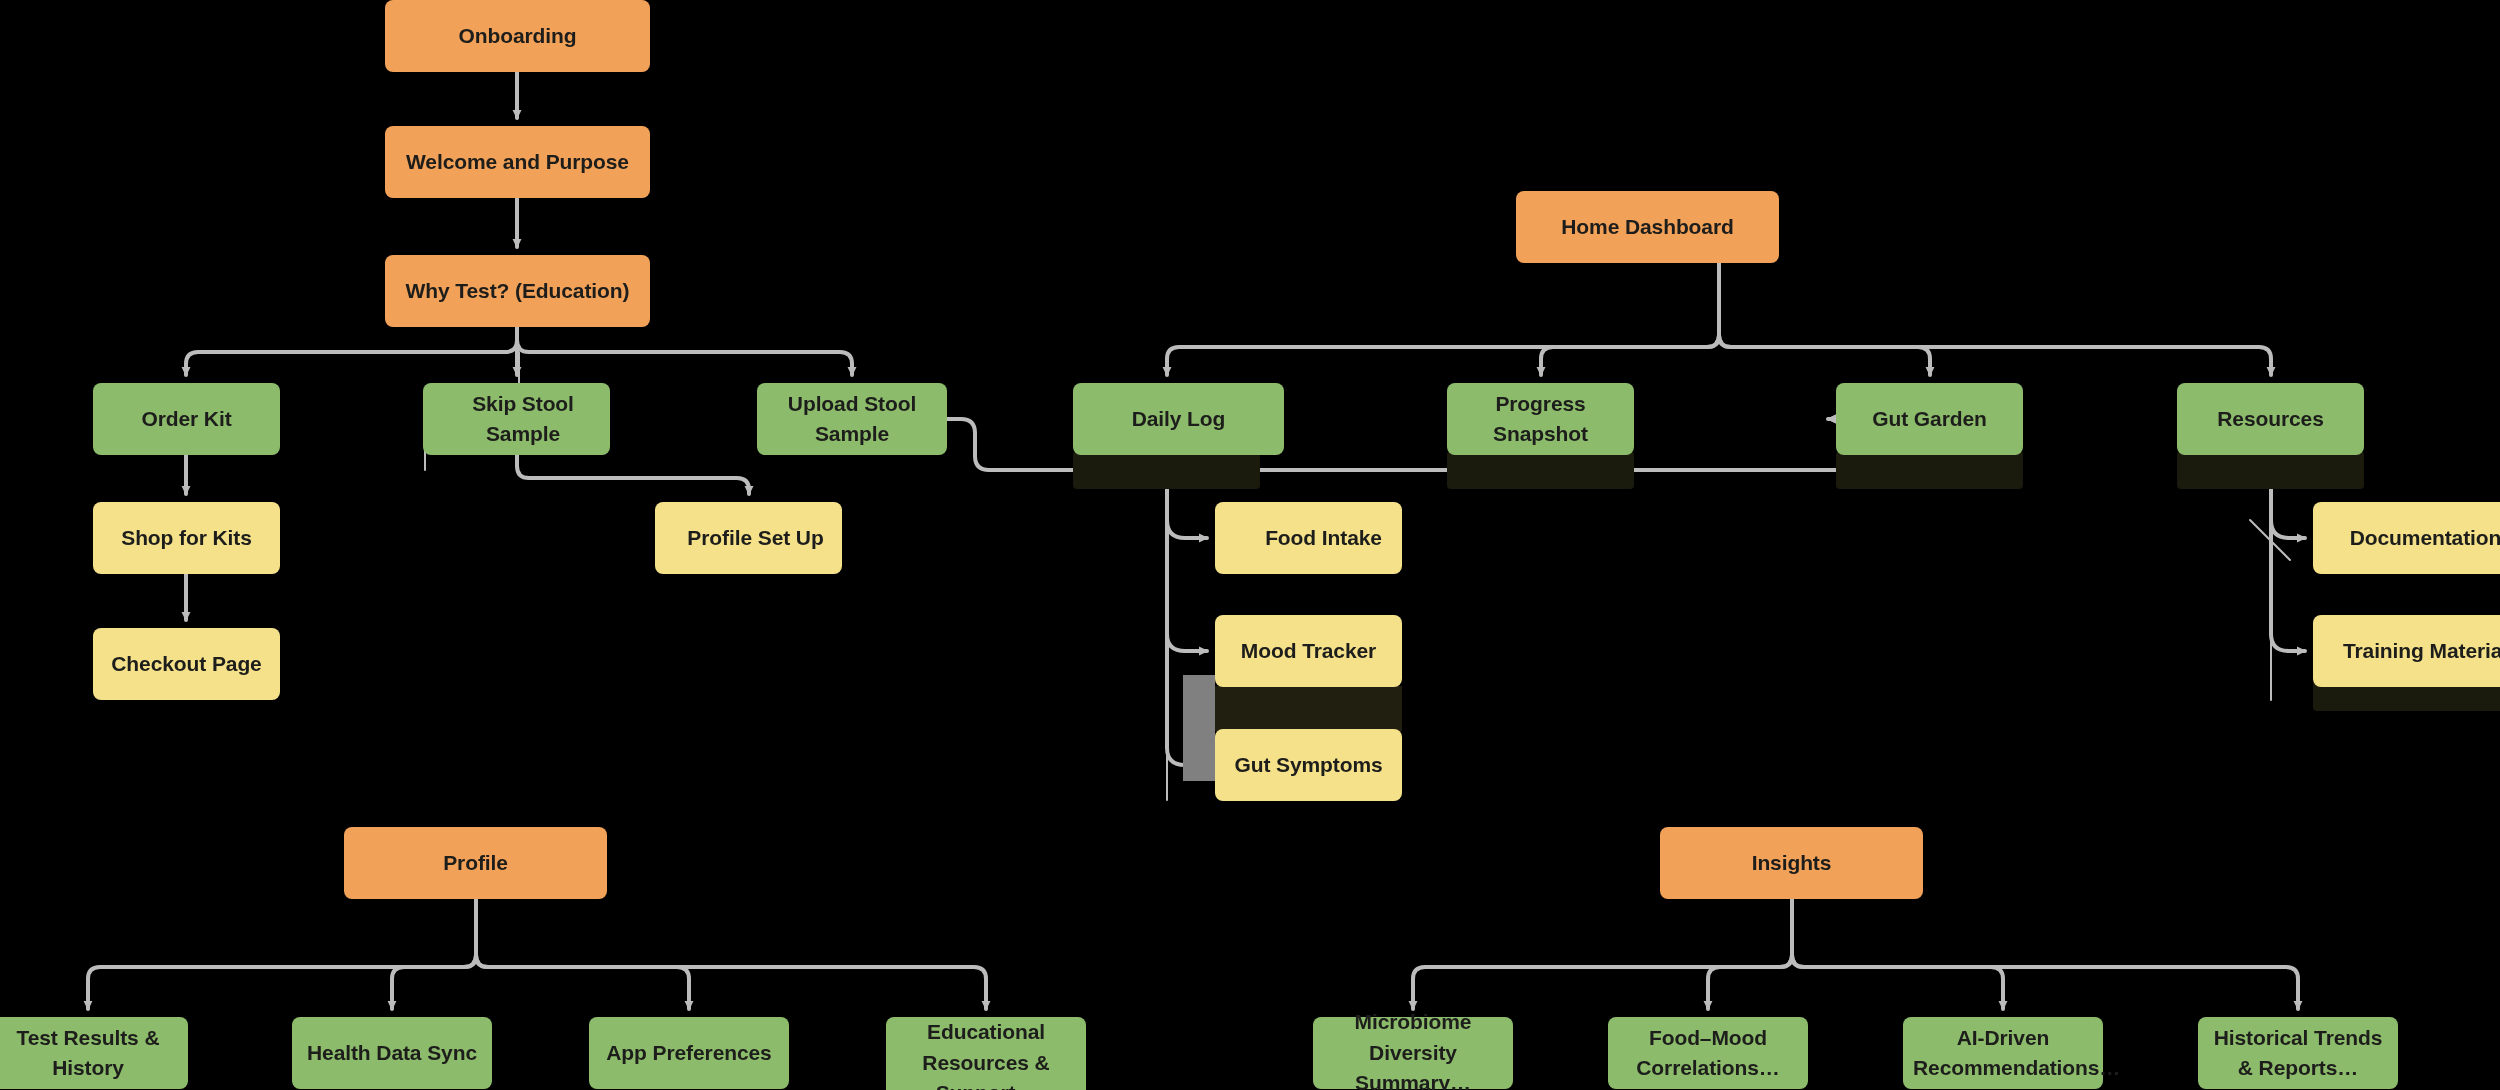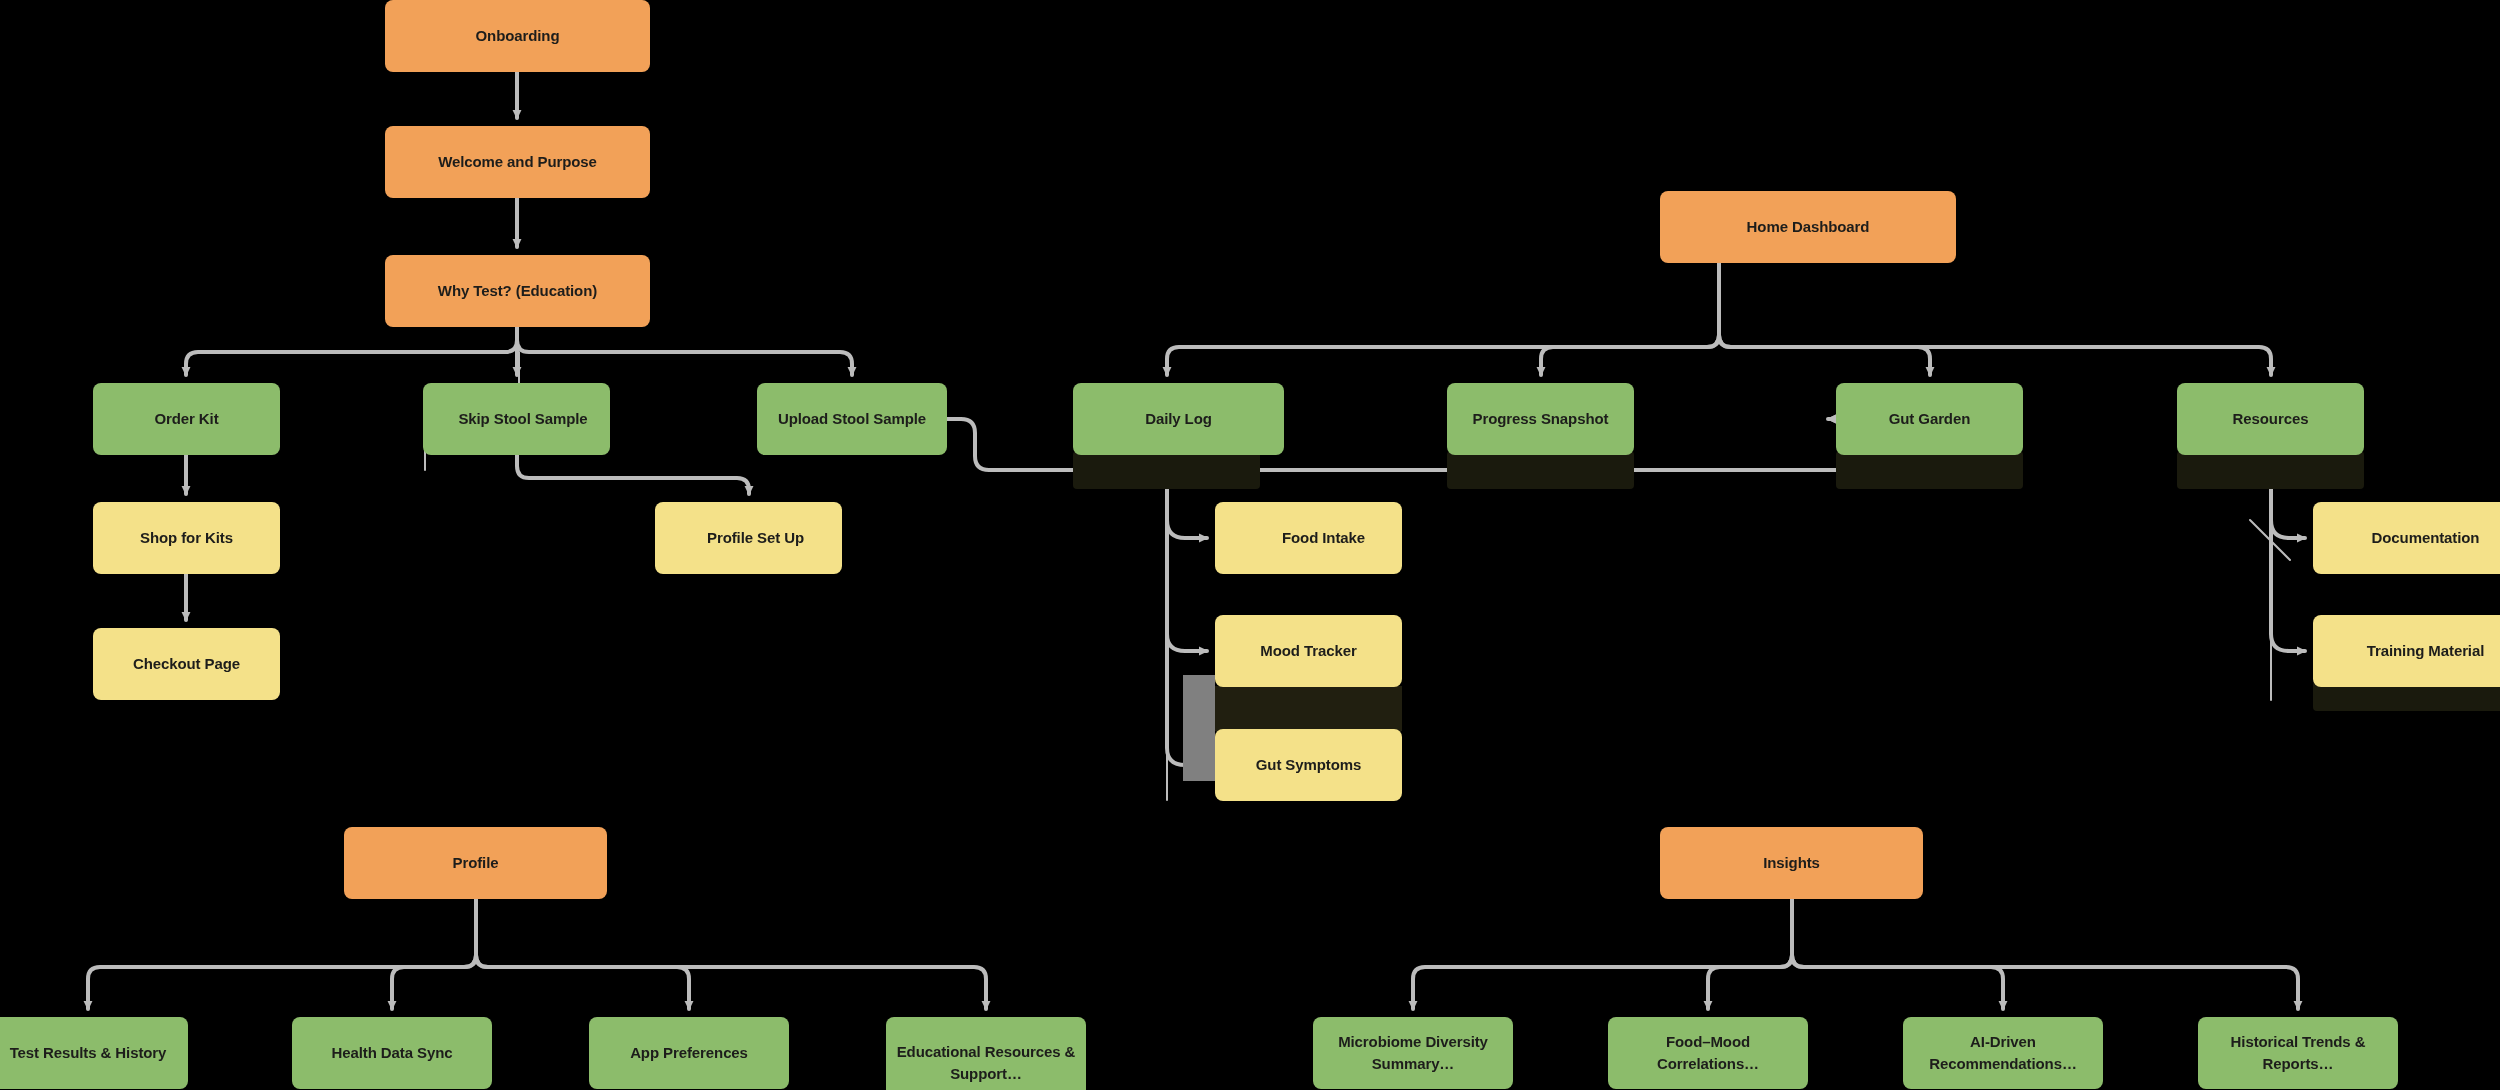--- a/index.html
+++ b/index.html
@@ -29,21 +29,21 @@
   .node {
     position: absolute;
     box-sizing: border-box;
     border-radius: 8px;
     display: flex;
     align-items: center;
     justify-content: center;
     text-align: center;
     color: #1d1d1b;
     font-weight: bold;
-    font-size: 15px;
+    font-size: 21px;
     line-height: 1.45;
     padding: 4px 10px;
     letter-spacing: -0.1px;
   }
   .node.orange { background: #f2a158; }
   .node.green  { background: #8cbc6b; }
   .node.yellow { background: #f4e189; }
   .node-label { display: block; width: 100%; }
   .glow {
     position: absolute;
@@ -166,21 +166,21 @@
   </div>
   <div class="node yellow" style="left:93px;top:502px;width:187px;height:72px;">
     <span class="node-label">Shop for Kits</span>
   </div>
   <div class="node yellow" style="left:93px;top:628px;width:187px;height:72px;">
     <span class="node-label">Checkout Page</span>
   </div>
   <div class="node yellow" style="left:655px;top:502px;width:187px;height:72px;padding-left:24px;">
     <span class="node-label">Profile Set Up</span>
   </div>
-  <div class="node orange" style="left:1660px;top:191px;width:296px;height:72px;">
+  <div class="node orange" style="left:1516px;top:191px;width:263px;height:72px;">
     <span class="node-label">Home Dashboard</span>
   </div>
   <div class="node green" style="left:1073px;top:383px;width:211px;height:72px;">
     <span class="node-label">Daily Log</span>
   </div>
   <div class="node green" style="left:1447px;top:383px;width:187px;height:72px;">
     <span class="node-label">Progress Snapshot</span>
   </div>
   <div class="node green" style="left:1836px;top:383px;width:187px;height:72px;">
     <span class="node-label">Gut Garden</span>

